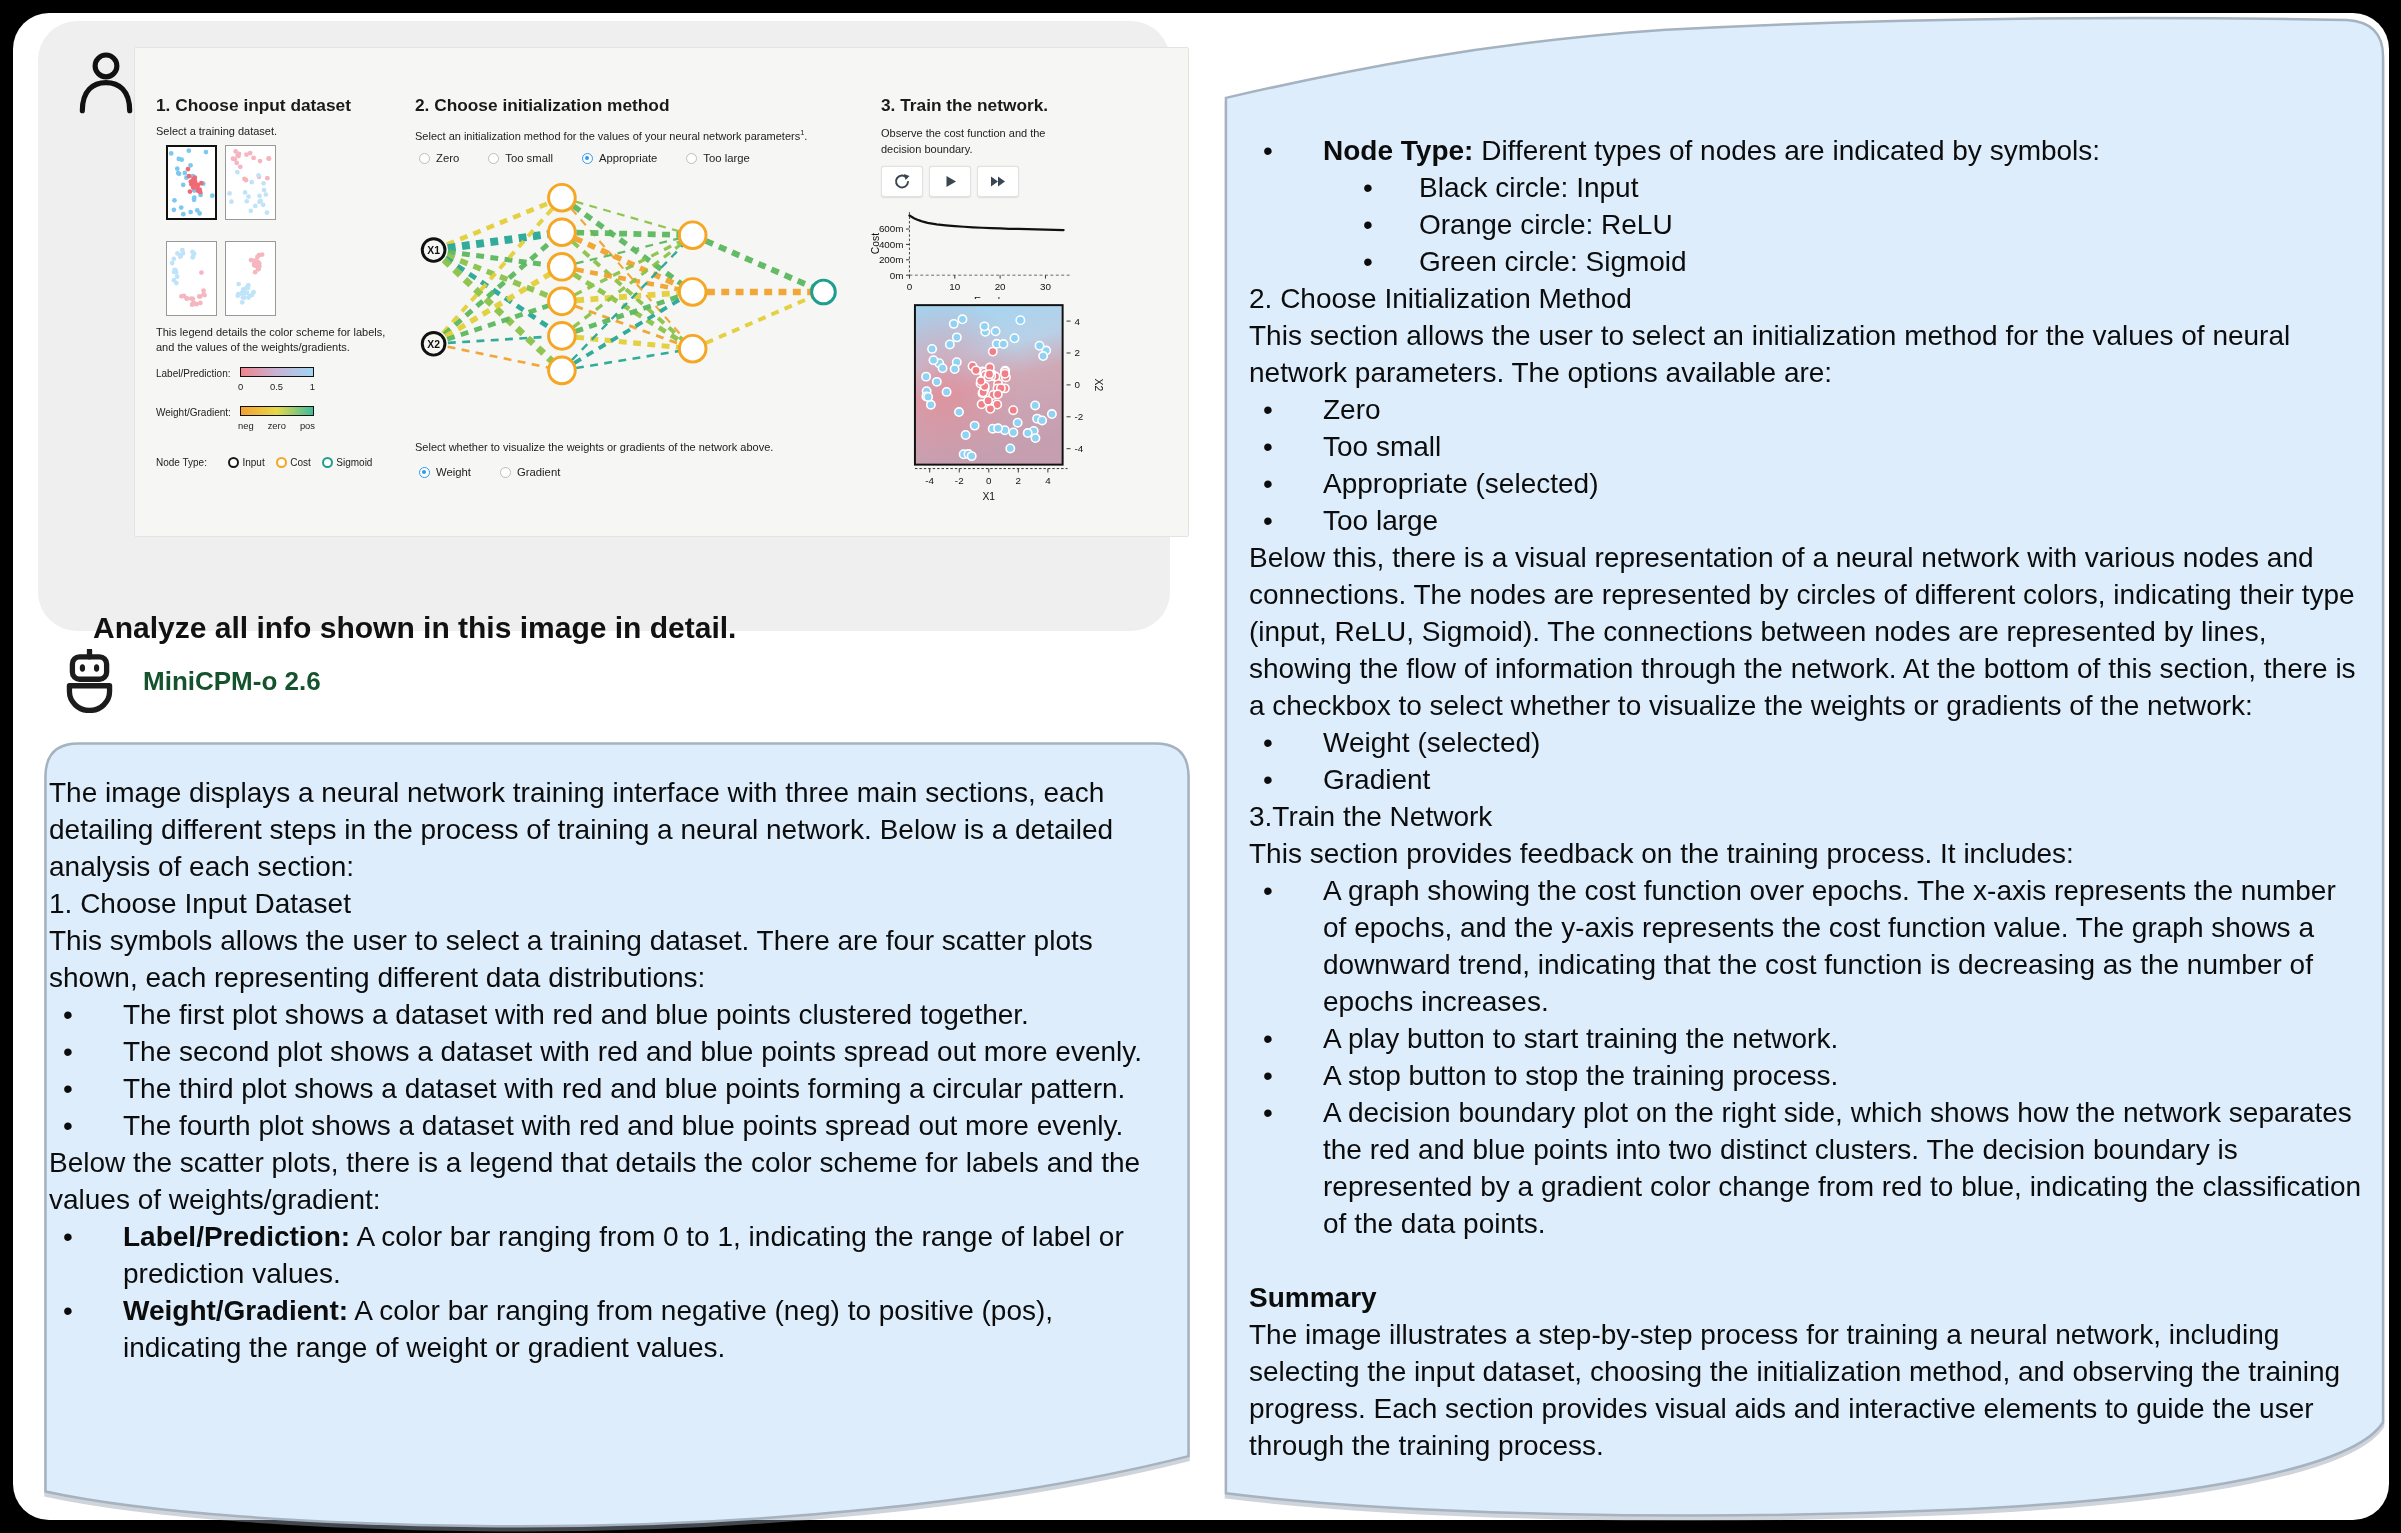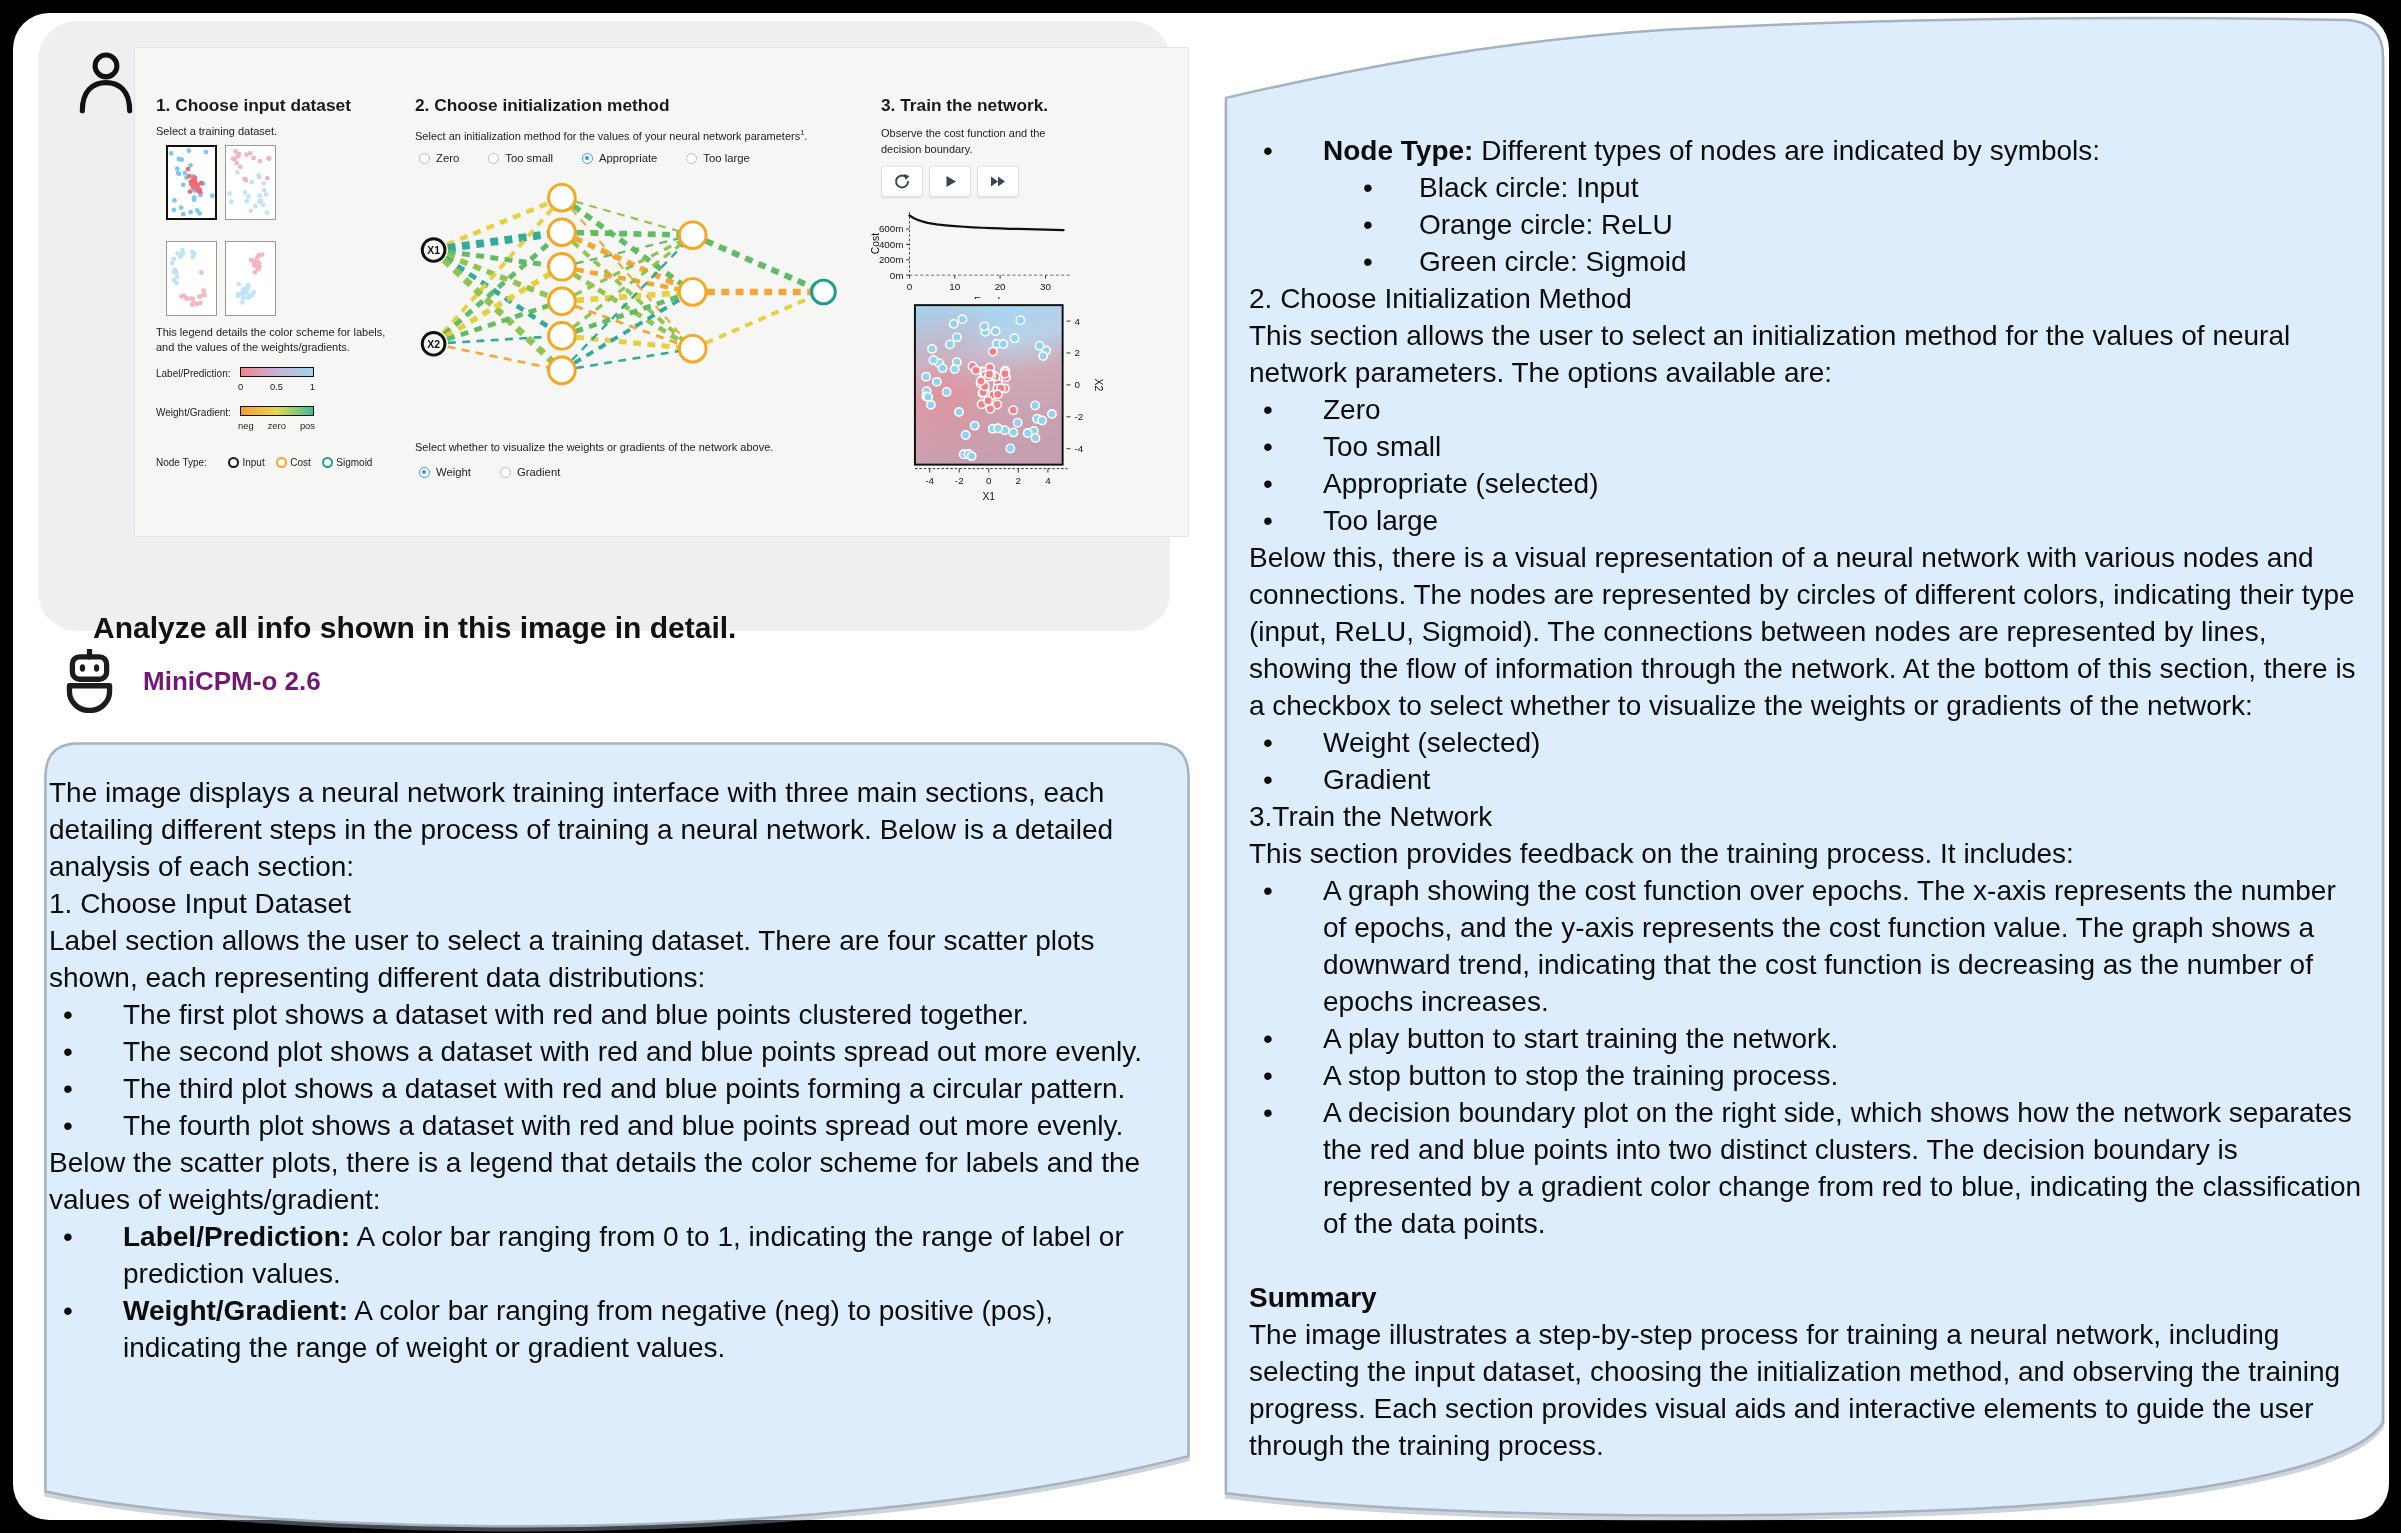--- a/index.html
+++ b/index.html
@@ -35,21 +35,21 @@
 
   .btn-row{position:absolute;display:flex;gap:6px;}
   .mbtn{width:40px;height:29px;background:#fff;border:1px solid #e2e2e2;border-radius:3px;box-shadow:0 0.5px 1.5px rgba(0,0,0,.10);display:flex;align-items:center;justify-content:center;}
 
   .net-svg{position:absolute;left:269px;top:123px;}
   .cost-wrap{position:absolute;left:736px;top:157px;}
   .bnd-wrap{position:absolute;left:776px;top:253px;}
 
   
   .bot-row{position:absolute;left:47px;top:636px;display:flex;align-items:center;gap:24px;}
-  .bot-name{font-size:26px;font-weight:bold;color:#701a75;}
+  .bot-name{font-size:26px;font-weight:bold;color:#14532d;}
 
   
   .rbubble{position:absolute;filter:drop-shadow(0 4.4px 0.5px rgba(148,158,172,.45));}
   .rbubble svg.shape{position:absolute;left:0;top:0;}
   .rcontent{position:absolute;color:#0c0c0c;font-size:28px;line-height:37px;}
   .rp{margin:0;}
   .rli{position:relative;padding-left:74px;}
   .rli::before{content:"\2022";position:absolute;left:14px;top:0;}
   .rli2{position:relative;padding-left:170px;}
   .rli2::before{content:"\2022";position:absolute;left:114px;top:0;}
@@ -555,21 +555,21 @@
     <div class="bot-name">MiniCPM-o 2.6</div>
   </div>
 
   <div class="rbubble" style="left:31px;top:729px;width:1146px;height:791px;">
     <svg class="shape" width="1146" height="791" viewBox="0 0 2322 1604" preserveAspectRatio="none">
       <path d="M70 3 H2252 Q2319 3 2319 70 V1448 C1950 1542 1430 1596 880 1590 C560 1586 215 1566 3 1520 V70 Q3 3 70 3 Z" fill="#ddedfb" stroke="#a5b2bf" stroke-width="5"></path>
     </svg>
     <div class="rcontent" id="left-col" style="left:5px;top:32px;width:1104px;">
           <div class="rp">The image displays a neural network training interface with three main sections, each detailing different steps in the process of training a neural network. Below is a detailed analysis of each section:</div>
           <div class="rp">1. Choose Input Dataset</div>
-          <div class="rp">Label section allows the user to select a training dataset. There are four scatter plots shown, each representing different data distributions:</div>
+          <div class="rp">This symbols allows the user to select a training dataset. There are four scatter plots shown, each representing different data distributions:</div>
           <div class="rli">The first plot shows a dataset with red and blue points clustered together.</div>
           <div class="rli">The second plot shows a dataset with red and blue points spread out more evenly.</div>
           <div class="rli">The third plot shows a dataset with red and blue points forming a circular pattern.</div>
           <div class="rli">The fourth plot shows a dataset with red and blue points spread out more evenly.</div>
           <div class="rp">Below the scatter plots, there is a legend that details the color scheme for labels and the values of weights/gradient:</div>
           <div class="rli"><b>Label/Prediction:</b> A color bar ranging from 0 to 1, indicating the range of label or prediction values.</div>
           <div class="rli"><b>Weight/Gradient:</b> A color bar ranging from negative (neg) to positive (pos), indicating the range of weight or gradient values.</div>
         </div>
   </div>
 

